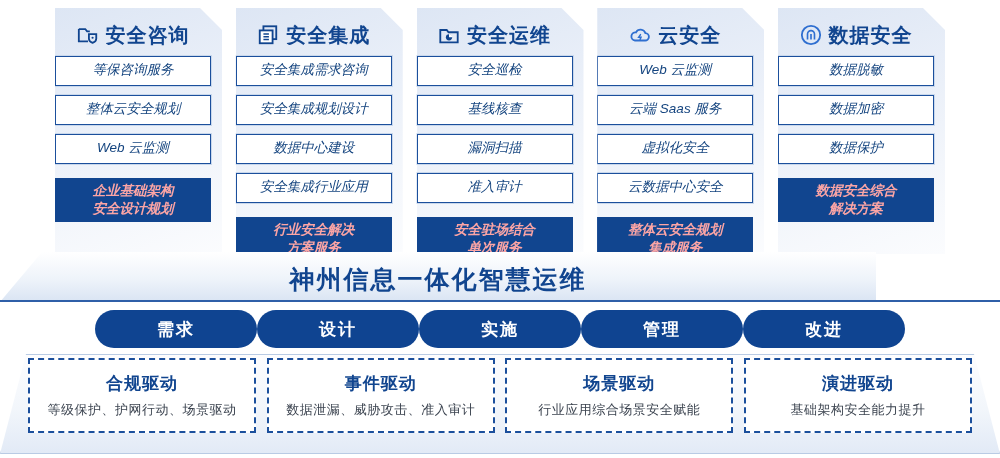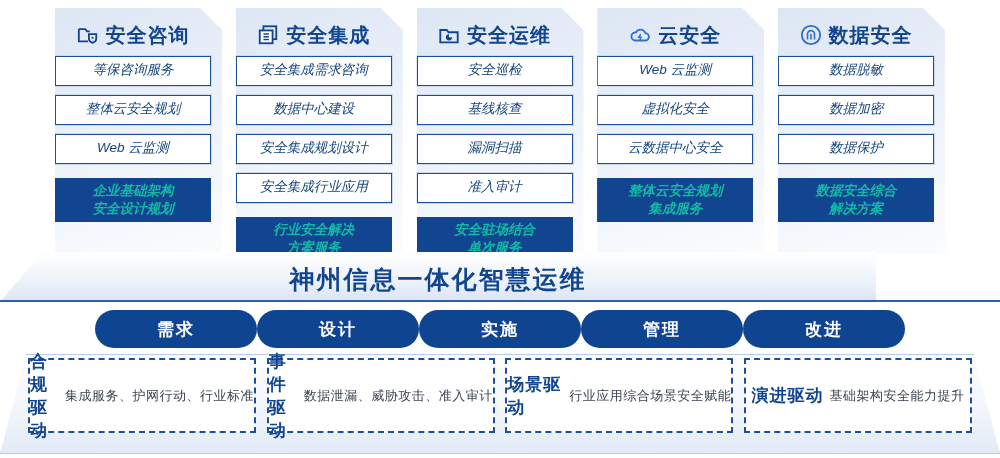--- a/index.html
+++ b/index.html
@@ -45,21 +45,21 @@
     text-align:center;
     font-size:13.5px;color:#14447f;
     white-space:nowrap;
   }
   .item-solid{
     margin-top:5px;
     height:42px;
     background:#11458f;
     border:1px solid #11458f;
     outline:none;
-    color:#14b8a6;font-weight:bold;font-size:13.5px;
+    color:#fca5a5;font-weight:bold;font-size:13.5px;
     display:flex;flex-direction:column;align-items:center;justify-content:center;
     line-height:18px;
   }
 
   
   .banner{
     position:absolute;left:0;top:252px;width:876px;height:50px;
     background:linear-gradient(180deg,#ffffff 0%,#eef3fa 55%,#d9e4f3 100%);
     -webkit-clip-path:polygon(42px 0, 958px 0, 1000px 100%, 0 100%);
     clip-path:polygon(42px 0, 958px 0, 1000px 100%, 0 100%);
@@ -95,21 +95,21 @@
   }
   .drivers{
     position:absolute;left:0;top:358px;width:1000px;height:88px;
     display:flex;justify-content:space-between;padding:0 28px;box-sizing:border-box;
   }
   .driver{
     width:228px;height:75px;
     border:2px dashed #1b4f9c;
     background:#ffffff;
     box-sizing:border-box;
-    display:flex;flex-direction:row;align-items:center;justify-content:center;
+    display:flex;flex-direction:column;align-items:center;justify-content:center;
     gap:6px;
   }
   .driver-title{font-size:17px;font-weight:bold;color:#11458f;letter-spacing:1px;}
   .driver-sub{font-size:13px;color:#3c4450;letter-spacing:.5px;white-space:nowrap;}
 </style>
 </head>
 <body>
 
 <div id="stage">
 
@@ -144,22 +144,22 @@
           <svg viewBox="0 0 24 24" width="22" height="22" fill="none" stroke="#11458f" stroke-width="2">
             <rect x="7" y="2.5" width="14" height="14"></rect>
             <rect x="3" y="7" width="14" height="14" fill="#ffffff"></rect>
             <path d="M7 11h6M7 14h6M7 17h6" stroke-width="1.6"></path>
           </svg>
         </span>
         <span class="col-title">安全集成</span>
       </div>
       <div class="items">
         <div class="item">安全集成需求咨询</div>
+        <div class="item">安全集成规划设计</div>
         <div class="item">数据中心建设</div>
-        <div class="item">安全集成规划设计</div>
         <div class="item">安全集成行业应用</div>
         <div class="item-solid">
           <span>行业安全解决</span>
           <span>方案服务</span>
         </div>
       </div>
     </div>
 
     <div class="col">
       <div class="col-head">
@@ -189,20 +189,21 @@
         <span class="col-icon">
           <svg viewBox="0 0 24 24" width="22" height="22" fill="none" stroke="#2f6fd0" stroke-width="2" stroke-linecap="round">
             <path d="M6.5 18h11a4 4 0 0 0 .4-8A5.6 5.6 0 0 0 7.6 9.2 4.4 4.4 0 0 0 6.5 18z"></path>
             <path d="M12.5 11.5l-2 3h2.6l-1 2.3" stroke-width="1.6"></path>
           </svg>
         </span>
         <span class="col-title">云安全</span>
       </div>
       <div class="items">
         <div class="item">Web 云监测</div>
+        <div class="item">云端 Saas 服务</div>
         <div class="item">虚拟化安全</div>
         <div class="item">云数据中心安全</div>
         <div class="item-solid">
           <span>整体云安全规划</span>
           <span>集成服务</span>
         </div>
       </div>
     </div>
 
     <div class="col">
@@ -239,21 +240,21 @@
     <div class="pill">设计</div>
     <div class="pill">实施</div>
     <div class="pill">管理</div>
     <div class="pill">改进</div>
   </div>
 
   <div class="bottom"></div>
   <div class="drivers">
     <div class="driver">
       <div class="driver-title">合规驱动</div>
-      <div class="driver-sub">集成服务、护网行动、行业标准</div>
+      <div class="driver-sub">等级保护、护网行动、场景驱动</div>
     </div>
     <div class="driver">
       <div class="driver-title">事件驱动</div>
       <div class="driver-sub">数据泄漏、威胁攻击、准入审计</div>
     </div>
     <div class="driver">
       <div class="driver-title">场景驱动</div>
       <div class="driver-sub">行业应用综合场景安全赋能</div>
     </div>
     <div class="driver">

